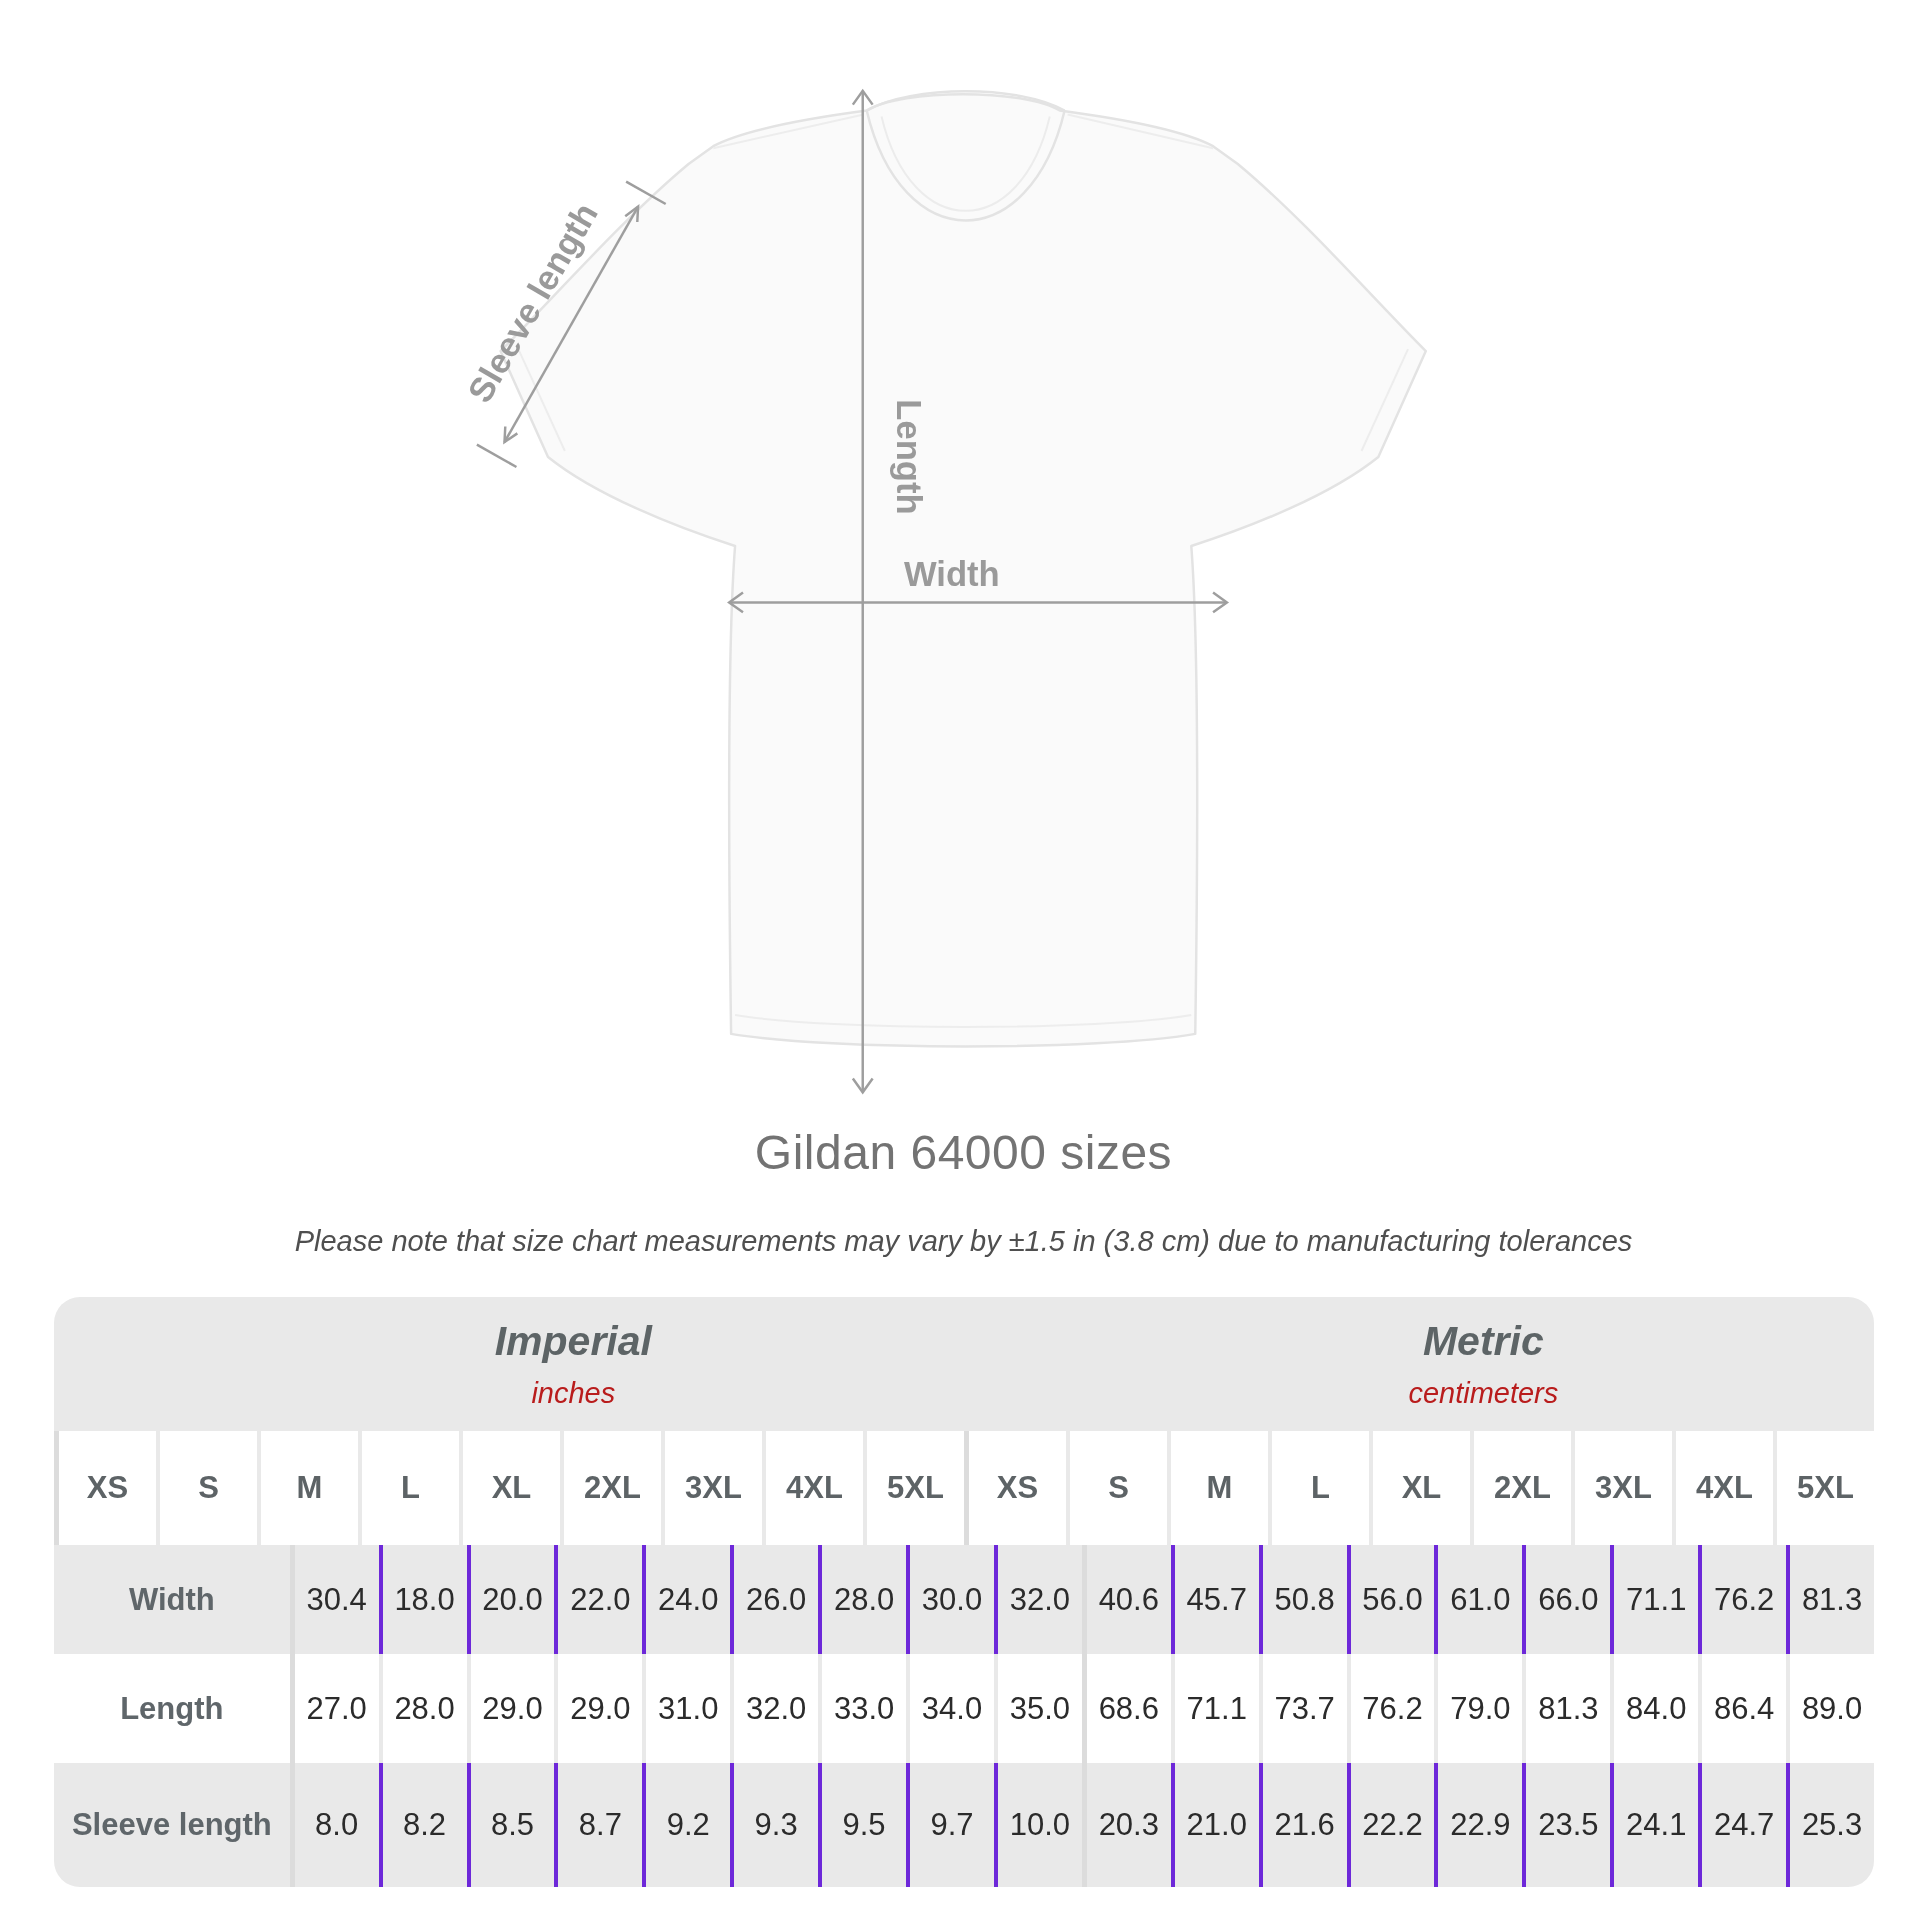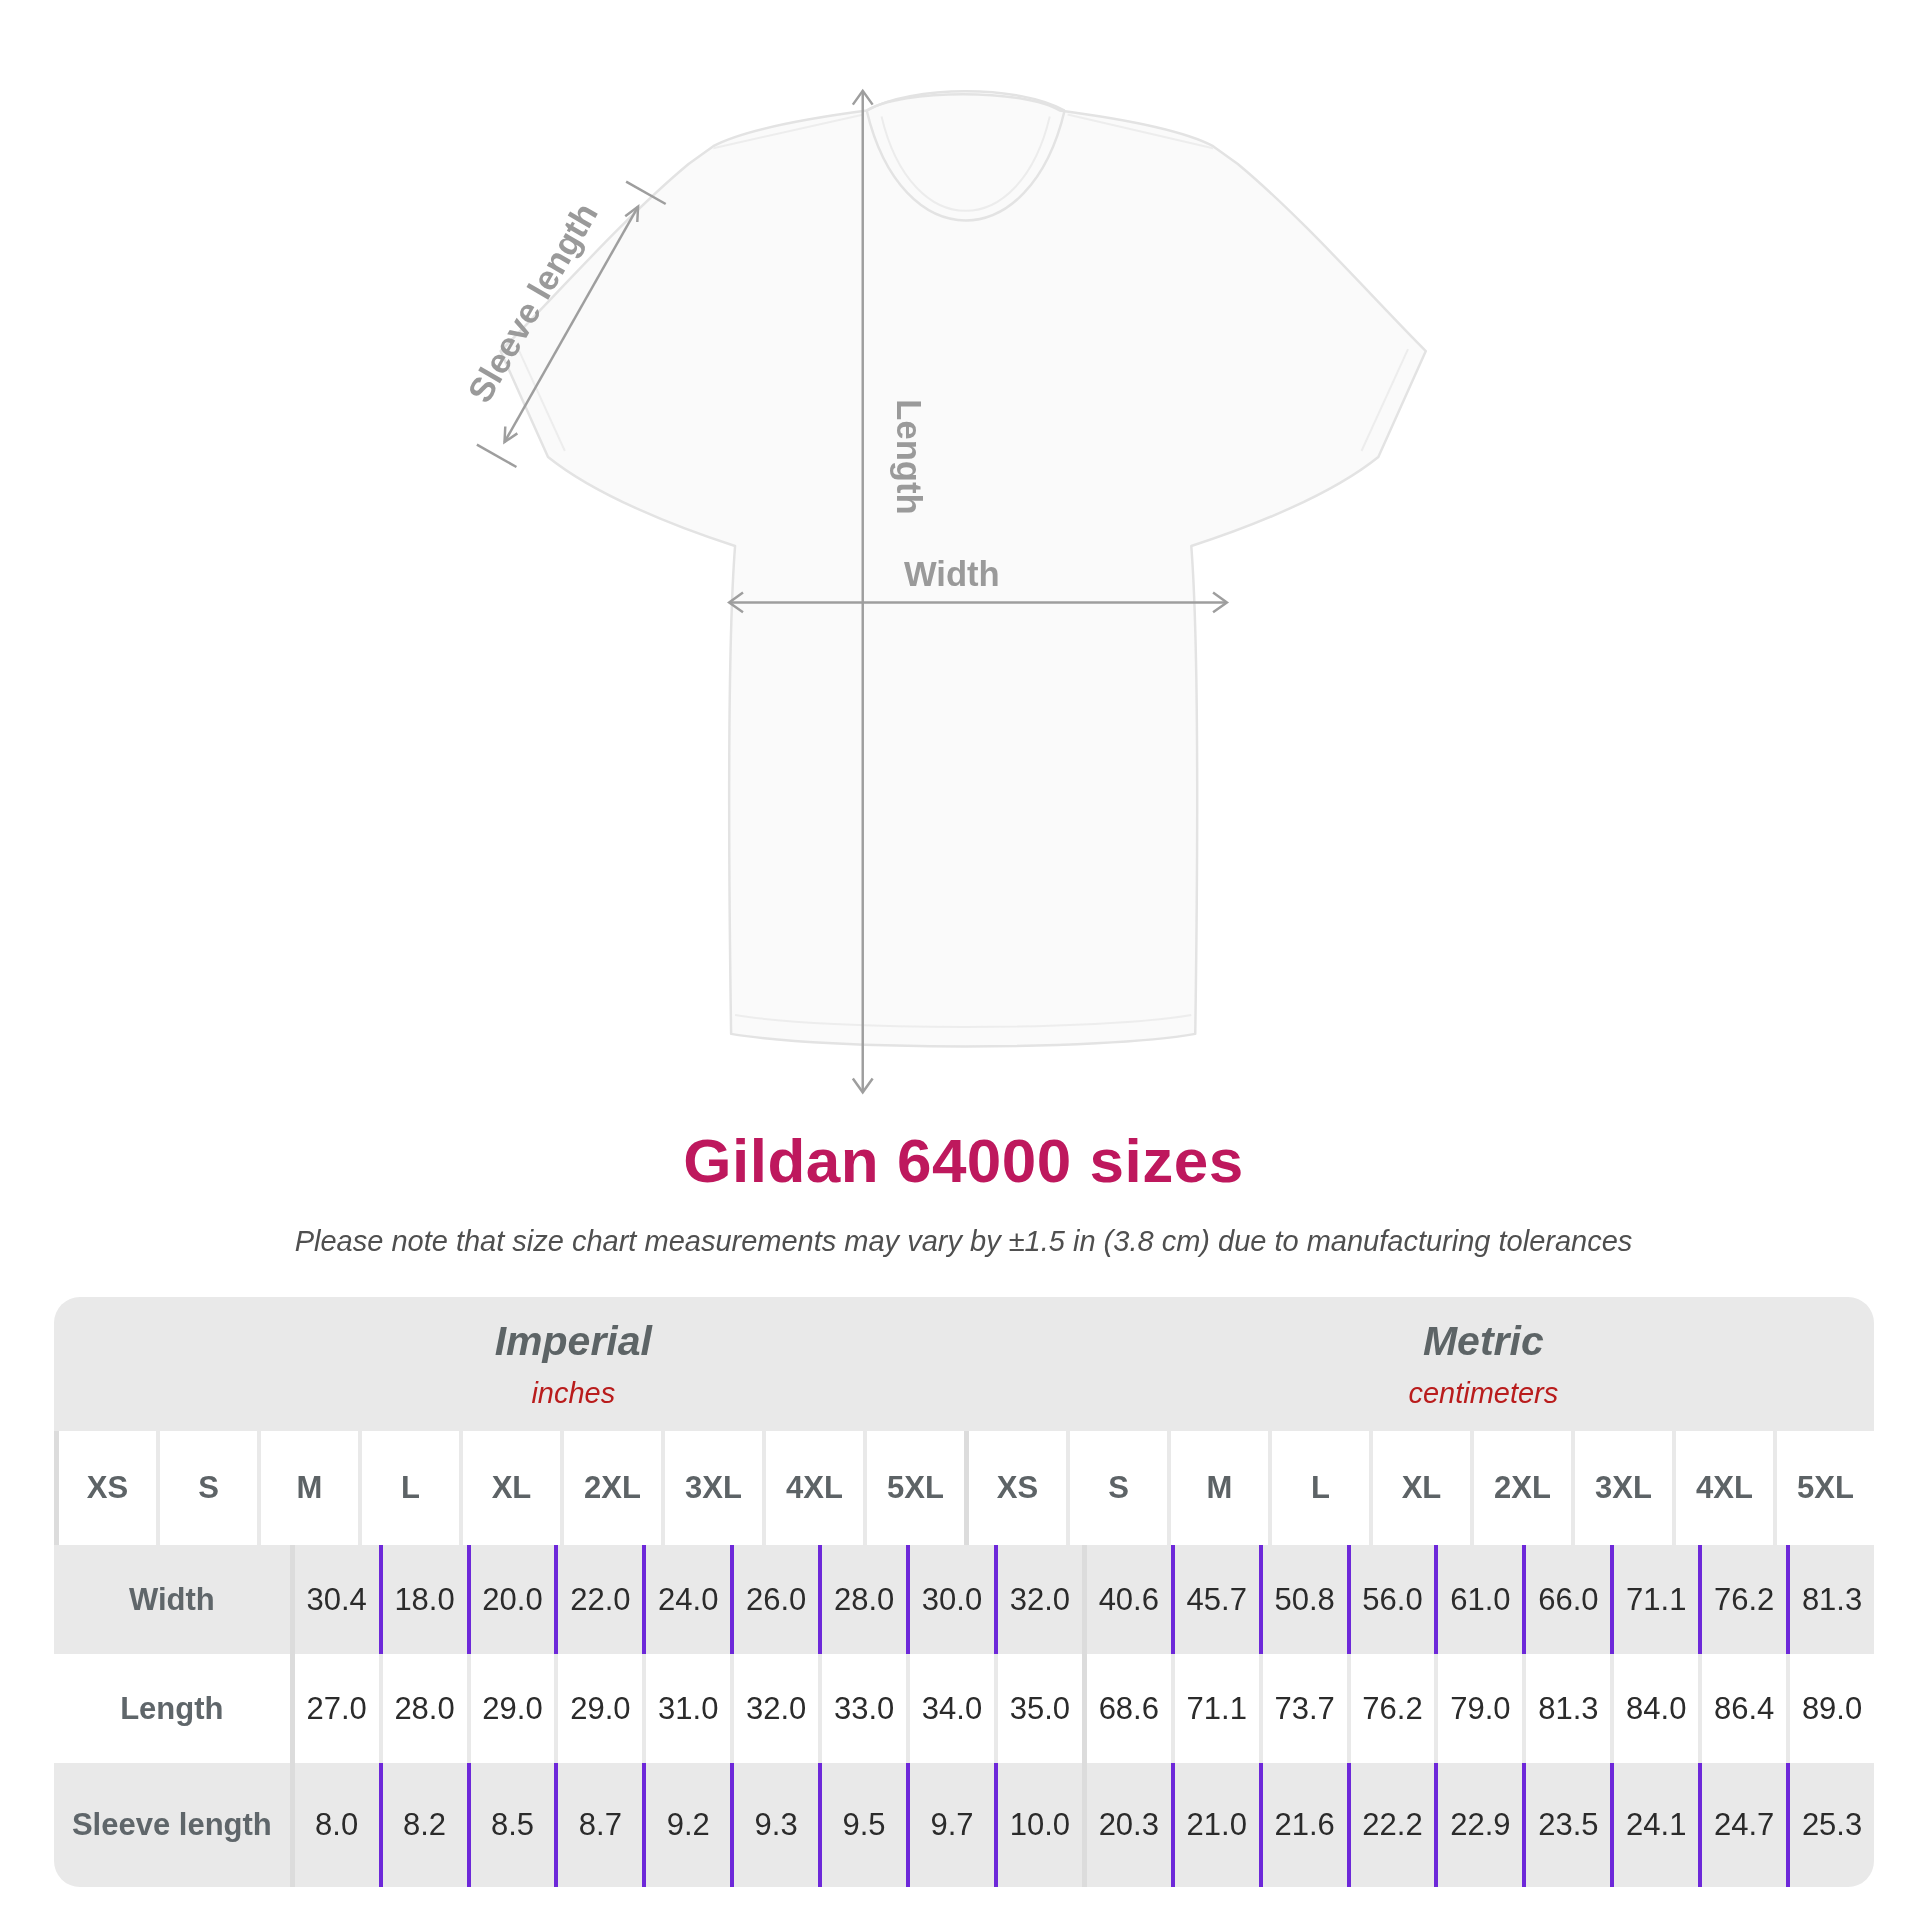--- a/index.html
+++ b/index.html
@@ -8,21 +8,21 @@
     width:1927px;height:1927px;
     background:#ffffff;
     font-family:"Liberation Sans", sans-serif;
     overflow:hidden;
   }
   
   .shirt-wrap{position:absolute;left:416px;top:69px;width:1129px;height:1049px;}
   
   .page-title{
     position:absolute;left:0;top:1125px;width:100%;
-    text-align:center;font-size:62px;font-weight:bold;color:#be185d;letter-spacing:0.5px;
+    text-align:center;font-size:48px;font-weight:normal;color:#737373;letter-spacing:0.5px;
   }
   .page-subtitle{
     position:absolute;left:0;top:1225px;width:100%;
     text-align:center;font-size:29px;font-style:italic;color:#4f4f4f;
   }
   
   .size-table{
     position:absolute;left:54px;top:1297px;width:1820px;
     border-radius:26px;overflow:hidden;
   }

